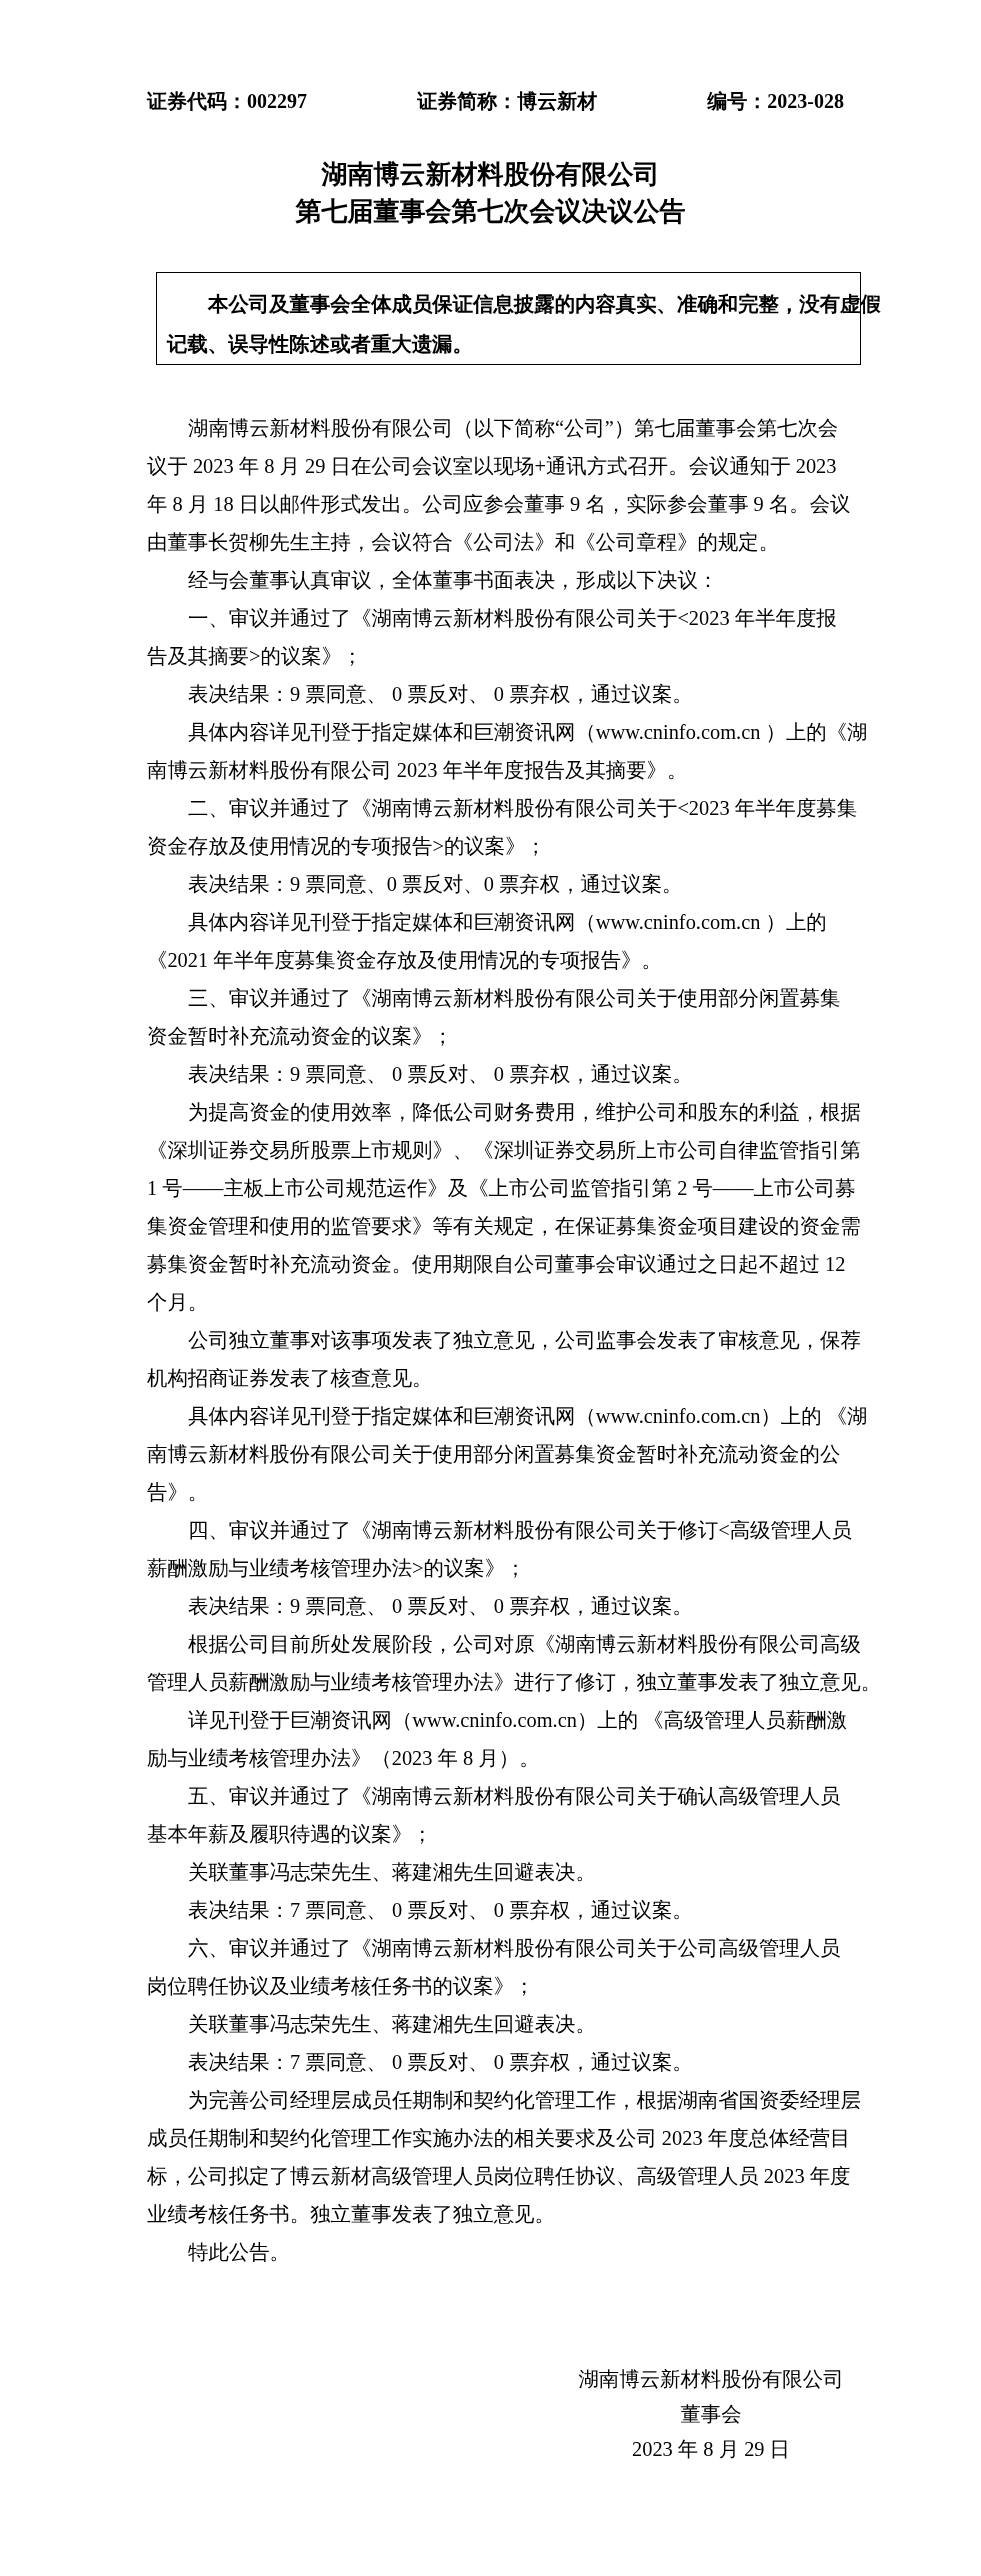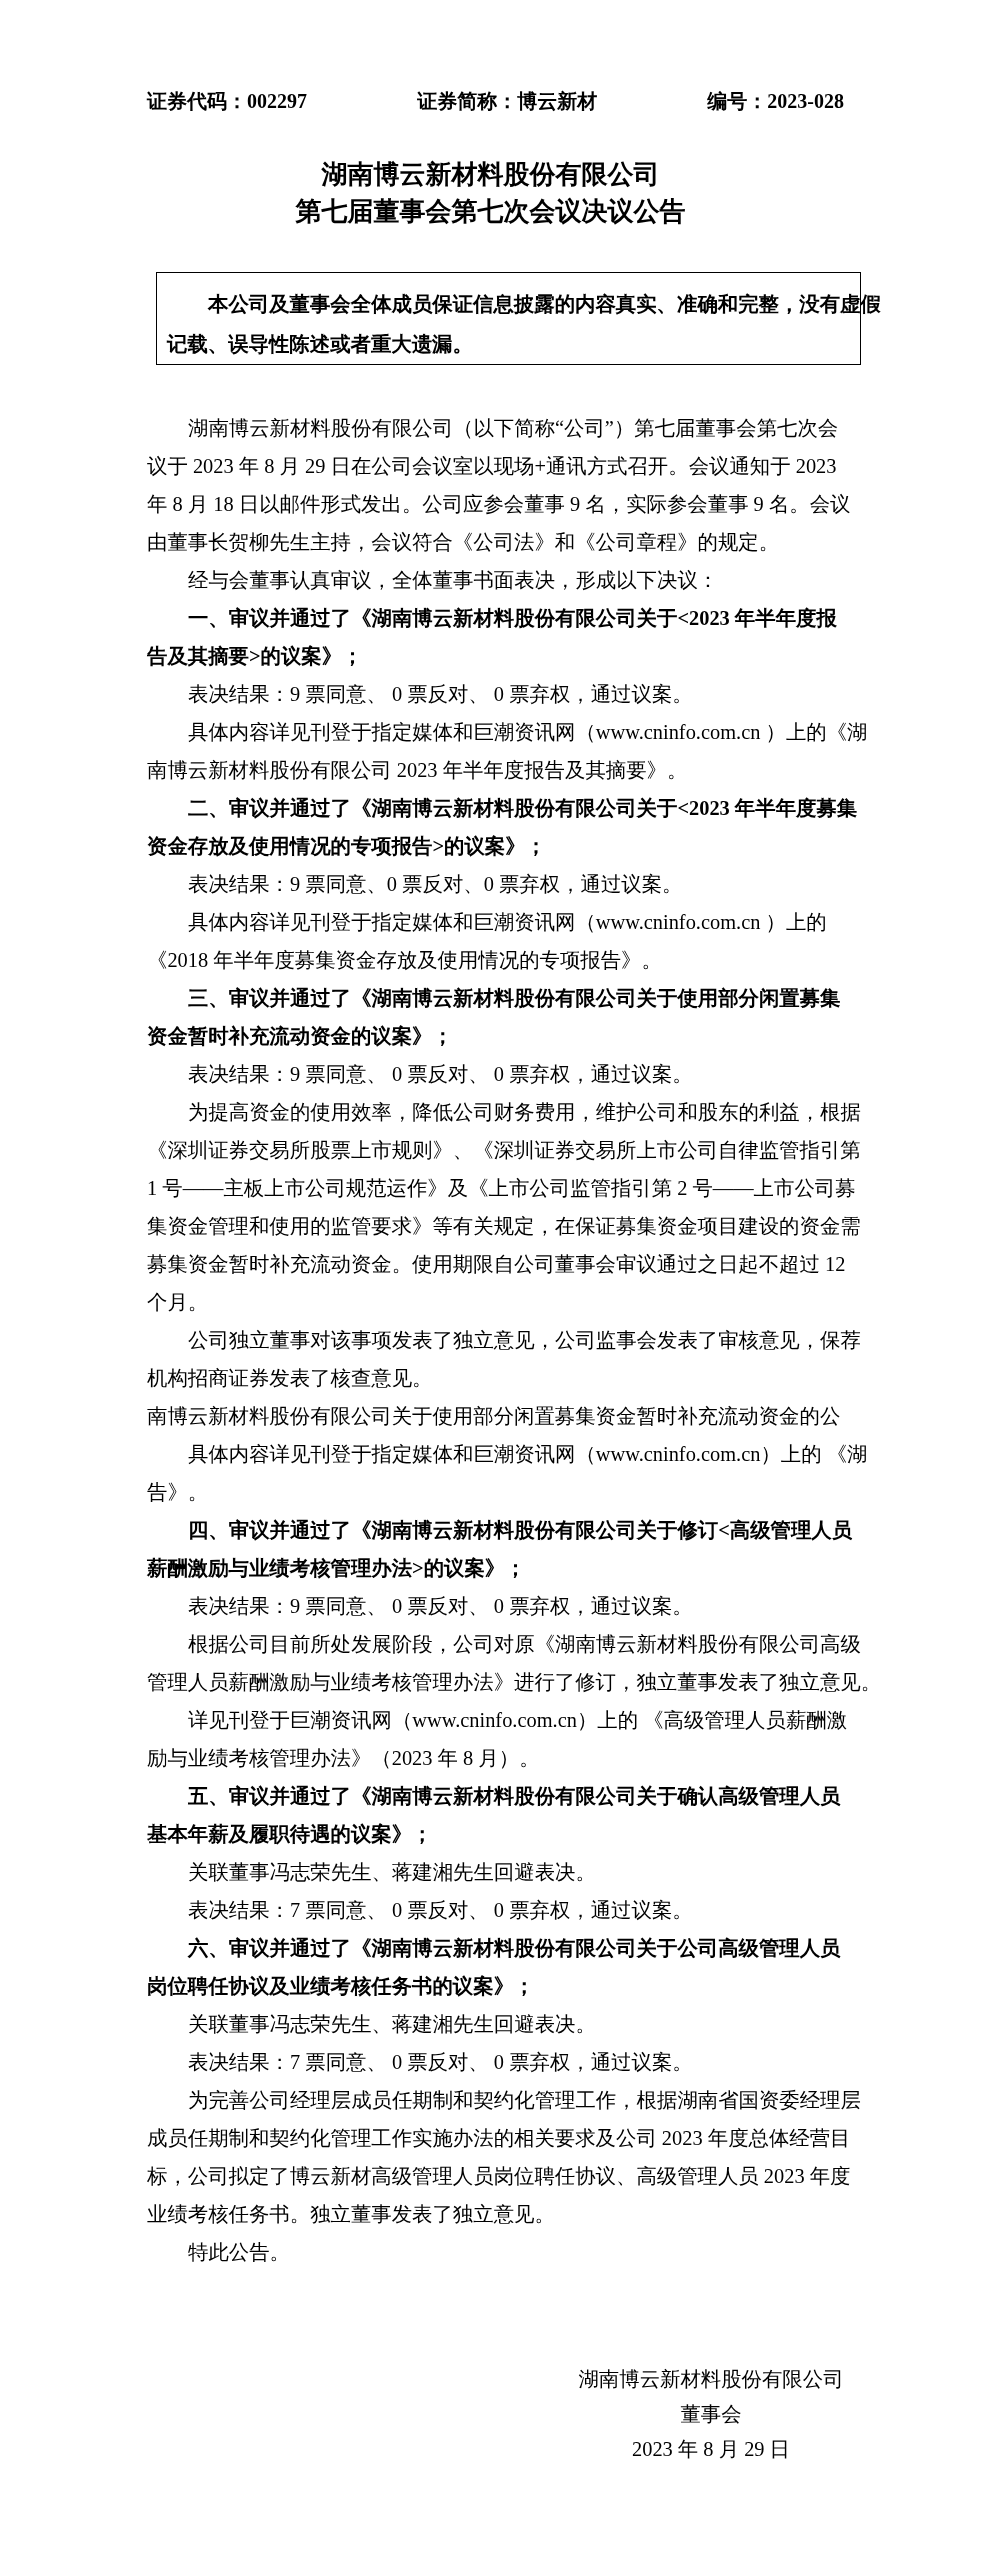--- a/index.html
+++ b/index.html
@@ -38,21 +38,21 @@
   .disclaimer-box .line { white-space: nowrap; }
   .disclaimer-box .line.first { text-indent: 41px; }
 
   
   .body-text {
     position: absolute; top: 409px; left: 147px; width: 696px;
     font-size: 20.4px; line-height: 38px;
   }
   .body-text .line { white-space: nowrap; height: 38px; }
   .body-text .line.first { text-indent: 41px; }
-  .body-text .para.bold .line { font-weight: bold; }
+  .body-text .para.bold .line { font-weight: normal; }
 
   
   .signature {
     position: absolute; top: 2362px; left: 575px; width: 272px;
     text-align: center; font-size: 20.4px; line-height: 35px;
     white-space: nowrap;
   }
 </style>
 </head>
 <body>
@@ -96,21 +96,21 @@
       </div>
       <div class="para bold">
         <div class="line first">二、审议并通过了《湖南博云新材料股份有限公司关于&lt;2023 年半年度募集</div>
         <div class="line">资金存放及使用情况的专项报告&gt;的议案》；</div>
       </div>
       <div class="para">
         <div class="line first">表决结果：9 票同意、0 票反对、0 票弃权，通过议案。</div>
       </div>
       <div class="para">
         <div class="line first">具体内容详见刊登于指定媒体和巨潮资讯网（www.cninfo.com.cn ）上的</div>
-        <div class="line">《2018 年半年度募集资金存放及使用情况的专项报告》。</div>
+        <div class="line">《2021 年半年度募集资金存放及使用情况的专项报告》。</div>
       </div>
       <div class="para bold">
         <div class="line first">三、审议并通过了《湖南博云新材料股份有限公司关于使用部分闲置募集</div>
         <div class="line">资金暂时补充流动资金的议案》；</div>
       </div>
       <div class="para">
         <div class="line first">表决结果：9 票同意、 0 票反对、 0 票弃权，通过议案。</div>
       </div>
       <div class="para">
         <div class="line first">为提高资金的使用效率，降低公司财务费用，维护公司和股东的利益，根据</div>
@@ -118,22 +118,22 @@
         <div class="line">1 号——主板上市公司规范运作》及《上市公司监管指引第 2 号——上市公司募</div>
         <div class="line">集资金管理和使用的监管要求》等有关规定，在保证募集资金项目建设的资金需</div>
         <div class="line">募集资金暂时补充流动资金。使用期限自公司董事会审议通过之日起不超过 12</div>
         <div class="line">个月。</div>
       </div>
       <div class="para">
         <div class="line first">公司独立董事对该事项发表了独立意见，公司监事会发表了审核意见，保荐</div>
         <div class="line">机构招商证券发表了核查意见。</div>
       </div>
       <div class="para">
+        <div class="line first">具体内容详见刊登于指定媒体和巨潮资讯网（www.cninfo.com.cn）上的 《湖</div>
         <div class="line">南博云新材料股份有限公司关于使用部分闲置募集资金暂时补充流动资金的公</div>
-        <div class="line first">具体内容详见刊登于指定媒体和巨潮资讯网（www.cninfo.com.cn）上的 《湖</div>
         <div class="line">告》。</div>
       </div>
       <div class="para bold">
         <div class="line first">四、审议并通过了《湖南博云新材料股份有限公司关于修订&lt;高级管理人员</div>
         <div class="line">薪酬激励与业绩考核管理办法&gt;的议案》；</div>
       </div>
       <div class="para">
         <div class="line first">表决结果：9 票同意、 0 票反对、 0 票弃权，通过议案。</div>
       </div>
       <div class="para">

